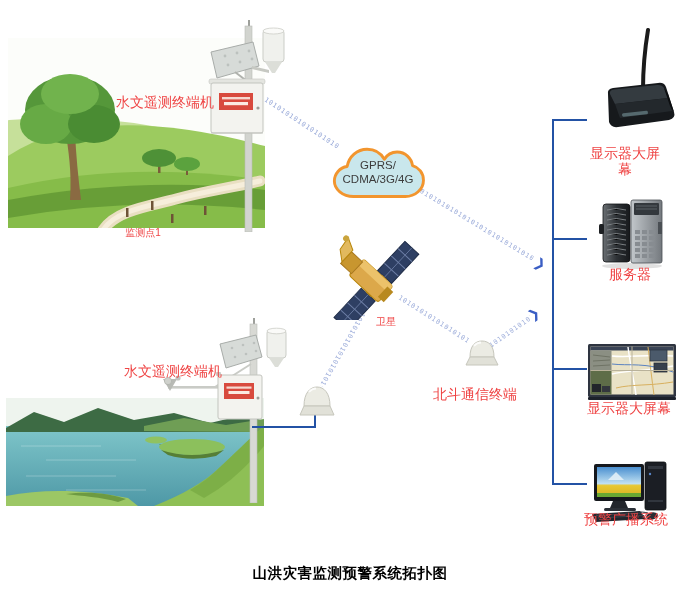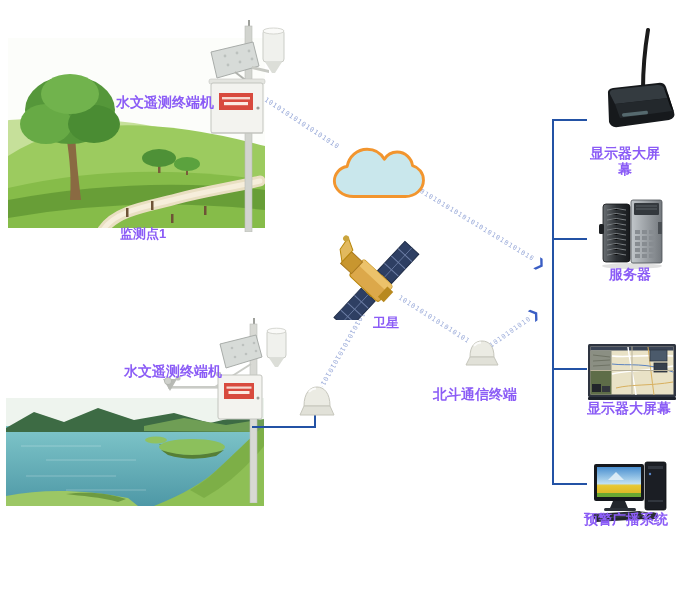--- a/index.html
+++ b/index.html
@@ -1,20 +1,20 @@
 <!DOCTYPE html>
 <html><head>
 <meta charset="utf-8">
 <style>
   html,body{margin:0;padding:0;background:#fff;}
   #canvas{position:relative;width:700px;height:591px;background:#ffffff;overflow:hidden;
           font-family:"Liberation Sans","DejaVu Sans",sans-serif;}
   .abs{position:absolute;}
-  .label{position:absolute;color:#8b5cf6;font-weight:700;font-size:14px;text-align:center;line-height:1.15;}
-  .label-sm{font-size:13px;}
+  .label{position:absolute;color:#ef4444;font-weight:400;font-size:14px;text-align:center;line-height:1.15;}
+  .label-sm{font-size:10px;}
   .bline{position:absolute;height:8px;line-height:8px;overflow:hidden;white-space:nowrap;
          font-family:"DejaVu Sans Mono",monospace;font-size:6.5px;letter-spacing:1px;color:#97a8d8;
          transform-origin:0 50%;}
   .busline{position:absolute;background:#2352a5;}
   .chev{position:absolute;width:14px;height:14px;line-height:14px;text-align:center;
         color:#3a5ec4;font-size:13px;font-weight:700;transform-origin:50% 50%;}
   .cloudtext{position:absolute;text-align:center;color:#3c3c3c;font-size:11.5px;line-height:13.5px;font-weight:400;}
   .title{position:absolute;left:0;top:564px;width:700px;text-align:center;font-size:14.5px;font-weight:700;color:#000;letter-spacing:0.5px;}
 </style>
 </head>
@@ -146,20 +146,24 @@
 
   <svg class="abs" style="left:296px;top:384px;" width="42" height="36" viewBox="0 0 42 36">
     <path d="M8,22 C8,9 14,3 21,3 C28,3 34,9 34,22 Z" fill="#ebebe3" stroke="#c6c6bc" stroke-width="1"></path>
     <path d="M4,31 L38,31 L34,22 L8,22 Z" fill="#e1e1d8" stroke="#c6c6bc" stroke-width="1"></path>
     <path d="M13,8 C15,5.5 18,4.5 20,4.5" stroke="#ffffff" stroke-width="2" fill="none" opacity="0.8"></path>
   </svg>
 
   <svg class="abs" style="left:328px;top:140px;" width="100" height="64" viewBox="0 0 110 70">
     <path d="M28,62 C16,62 7,54 7,45 C7,37 13,30 21,29 C23,18 32,10 43,10 C51,10 58,14 62,21 C65,16 70,13 76,13 C85,13 92,20 93,28 C100,30 105,36 105,44 C105,54 96,62 85,62 Z" fill="#c9e7ec" stroke="#f2952e" stroke-width="3.2" stroke-linejoin="round"></path>
   </svg>
+  <div class="cloudtext" style="left:330px;top:159px;width:96px;">
+    <div>GPRS/</div>
+    <div>CDMA/3G/4G</div>
+  </div>
 
   <svg class="abs" style="left:318px;top:230px;" width="132" height="90" viewBox="0 0 132 90">
     <g transform="translate(50,48) rotate(43)">
       <rect x="2" y="-52" width="19" height="40" fill="#2e3f63" stroke="#1f2c47" stroke-width="1"></rect>
       <line x1="2" y1="-42" x2="21" y2="-42" stroke="#6d7ea6" stroke-width="1"></line>
       <line x1="2" y1="-32" x2="21" y2="-32" stroke="#6d7ea6" stroke-width="1"></line>
       <line x1="2" y1="-22" x2="21" y2="-22" stroke="#6d7ea6" stroke-width="1"></line>
       <line x1="11.5" y1="-52" x2="11.5" y2="-12" stroke="#6d7ea6" stroke-width="0.8"></line>
       <rect x="2" y="12" width="19" height="40" fill="#2e3f63" stroke="#1f2c47" stroke-width="1"></rect>
       <line x1="2" y1="22" x2="21" y2="22" stroke="#6d7ea6" stroke-width="1"></line>
@@ -309,14 +313,15 @@
 
   <div class="label label-sm" style="left:356px;top:316px;width:60px;">卫星</div>
 
   <div class="label" style="left:425px;top:386px;width:100px;">北斗通信终端</div>
 
   <div class="label" style="left:589px;top:145px;width:72px;">显示器大屏幕</div>
   <div class="label" style="left:603px;top:266px;width:54px;">服务器</div>
   <div class="label" style="left:586px;top:400px;width:86px;">显示器大屏幕</div>
   <div class="label" style="left:583px;top:511px;width:86px;">预警广播系统</div>
 
+  <div class="title">山洪灾害监测预警系统拓扑图</div>
 
 </div>
 
 </body></html>

